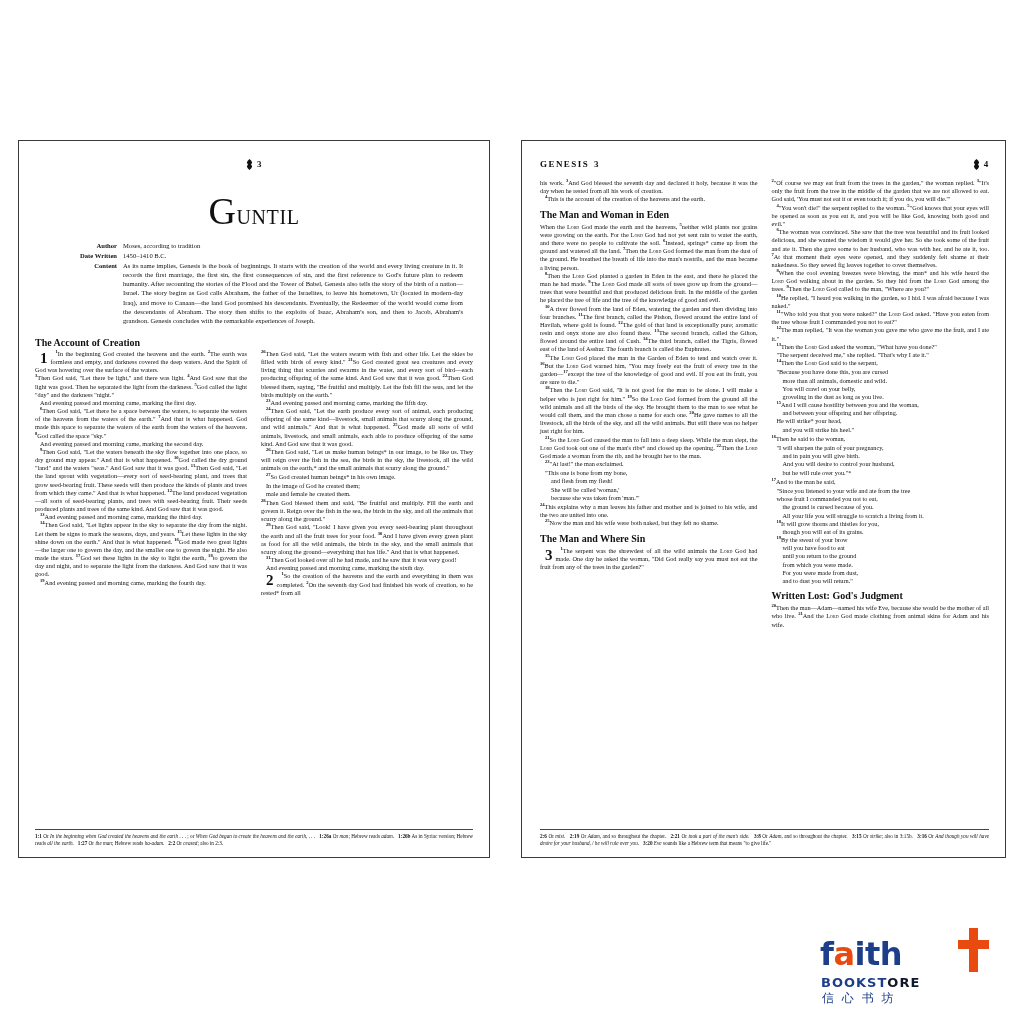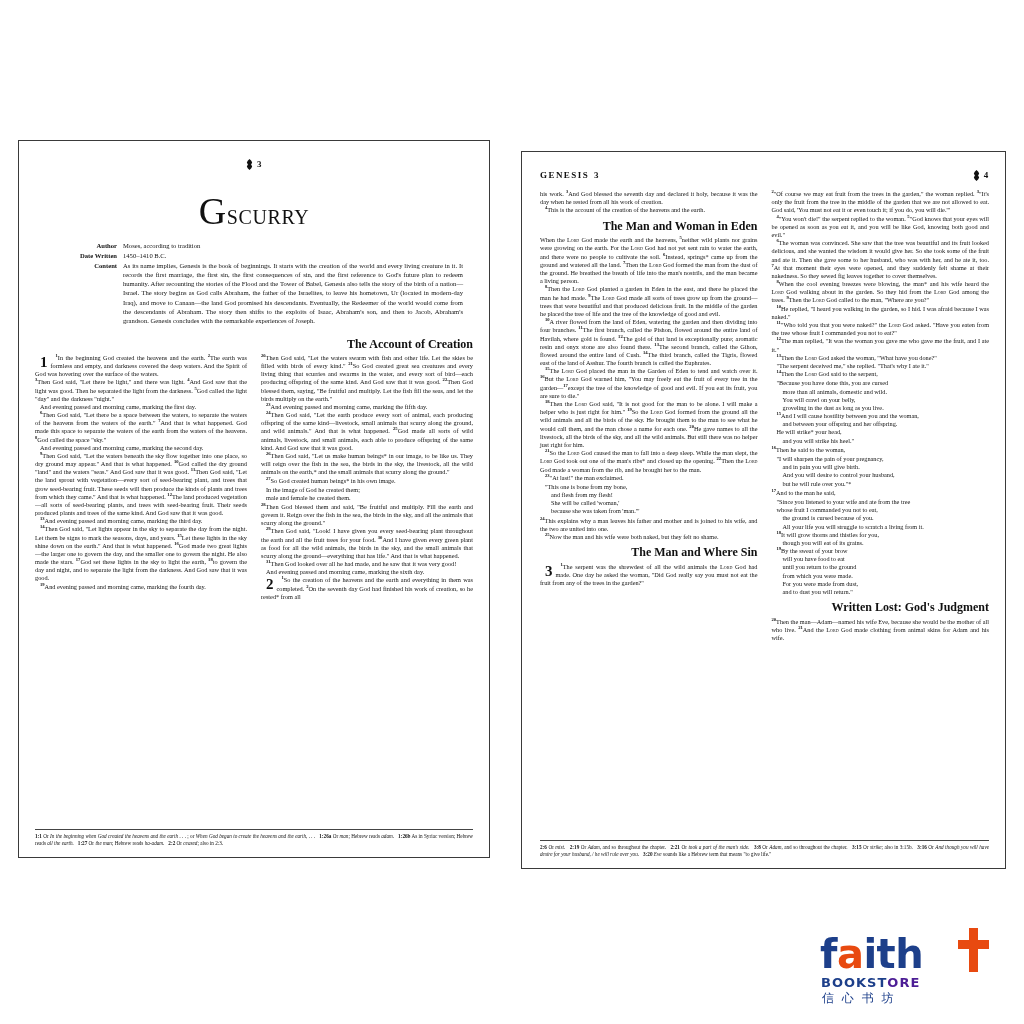--- a/index.html
+++ b/index.html
@@ -37,21 +37,20 @@
     width: 472px;
     height: 718px;
     padding: 14px 16px 10px 16px;
   }
   .page.right {
     left: 521px;
     top: 0;
     width: 485px;
     height: 718px;
     padding: 14px 16px 10px 18px;
-    margin-top: 11px;
   }
 
   
   .runhead {
     display: flex;
     align-items: center;
     height: 18px;
     font-size: 8px;
     letter-spacing: 0.08em;
   }
@@ -153,23 +152,23 @@
     text-align: justify;
     hyphens: auto;
   }
   .page.right .col {
     font-size: 6.25px;
     line-height: 1.31;
   }
 
   .secthead {
     font-weight: bold;
-    font-size: 12px;
+    font-size: 10px;
     margin: 4px 0 2px 0;
-    text-align: right;
+    text-align: left;
   }
   .secthead.first { margin-top: 7px; }
 
   p.v {
     margin: 0 0 0 0;
     text-indent: 0;
   }
   p.ind { text-indent: 5px; }
 
   .vn {
@@ -230,21 +229,21 @@
     bottom: 22px;
     width: 176px;
     height: 74px;
   }
   .logo .word {
     position: absolute;
     left: 0;
     top: 6px;
     font-family: "DejaVu Sans", sans-serif;
     font-weight: bold;
-    font-size: 40px;
+    font-size: 32px;
     letter-spacing: -0.5px;
     color: #1d3f8a;
     line-height: 40px;
   }
   .logo .word .a2 { color: #e84a10; }
   .logo .cross {
     position: absolute;
     right: 6px;
     top: 0px;
     width: 34px;
@@ -269,21 +268,21 @@
   .logo .sub {
     position: absolute;
     left: 1px;
     top: 47px;
     font-family: "DejaVu Sans", sans-serif;
     font-weight: bold;
     font-size: 13px;
     letter-spacing: 1px;
     color: #1d3f8a;
   }
-  .logo .sub .o { color: #4c1d95; }
+  .logo .sub .o { color: #0f172a; }
   .logo .cn {
     position: absolute;
     left: 2px;
     top: 62px;
     font-family: "DejaVu Sans", sans-serif;
     font-size: 12px;
     letter-spacing: 2px;
     color: #1d3f8a;
   }
 </style>
@@ -295,21 +294,21 @@
   <div class="page left">
 
     <div class="runhead left">
       <span class="folio">
         <span class="drop-orn"></span>
         <span>3</span>
       </span>
     </div>
 
     <div class="booktitle">
-      <span class="initial">G</span><span>scurry</span>
+      <span class="initial">G</span><span>until</span>
     </div>
 
     <div class="frontmatter" id="frontmatter">
         <div class="fm-row">
           <div class="fm-label">Author</div>
           <div class="fm-val">Moses, according to tradition</div>
         </div>
         <div class="fm-row">
           <div class="fm-label">Date Written</div>
           <div class="fm-val">1450–1410 B.C.</div>

